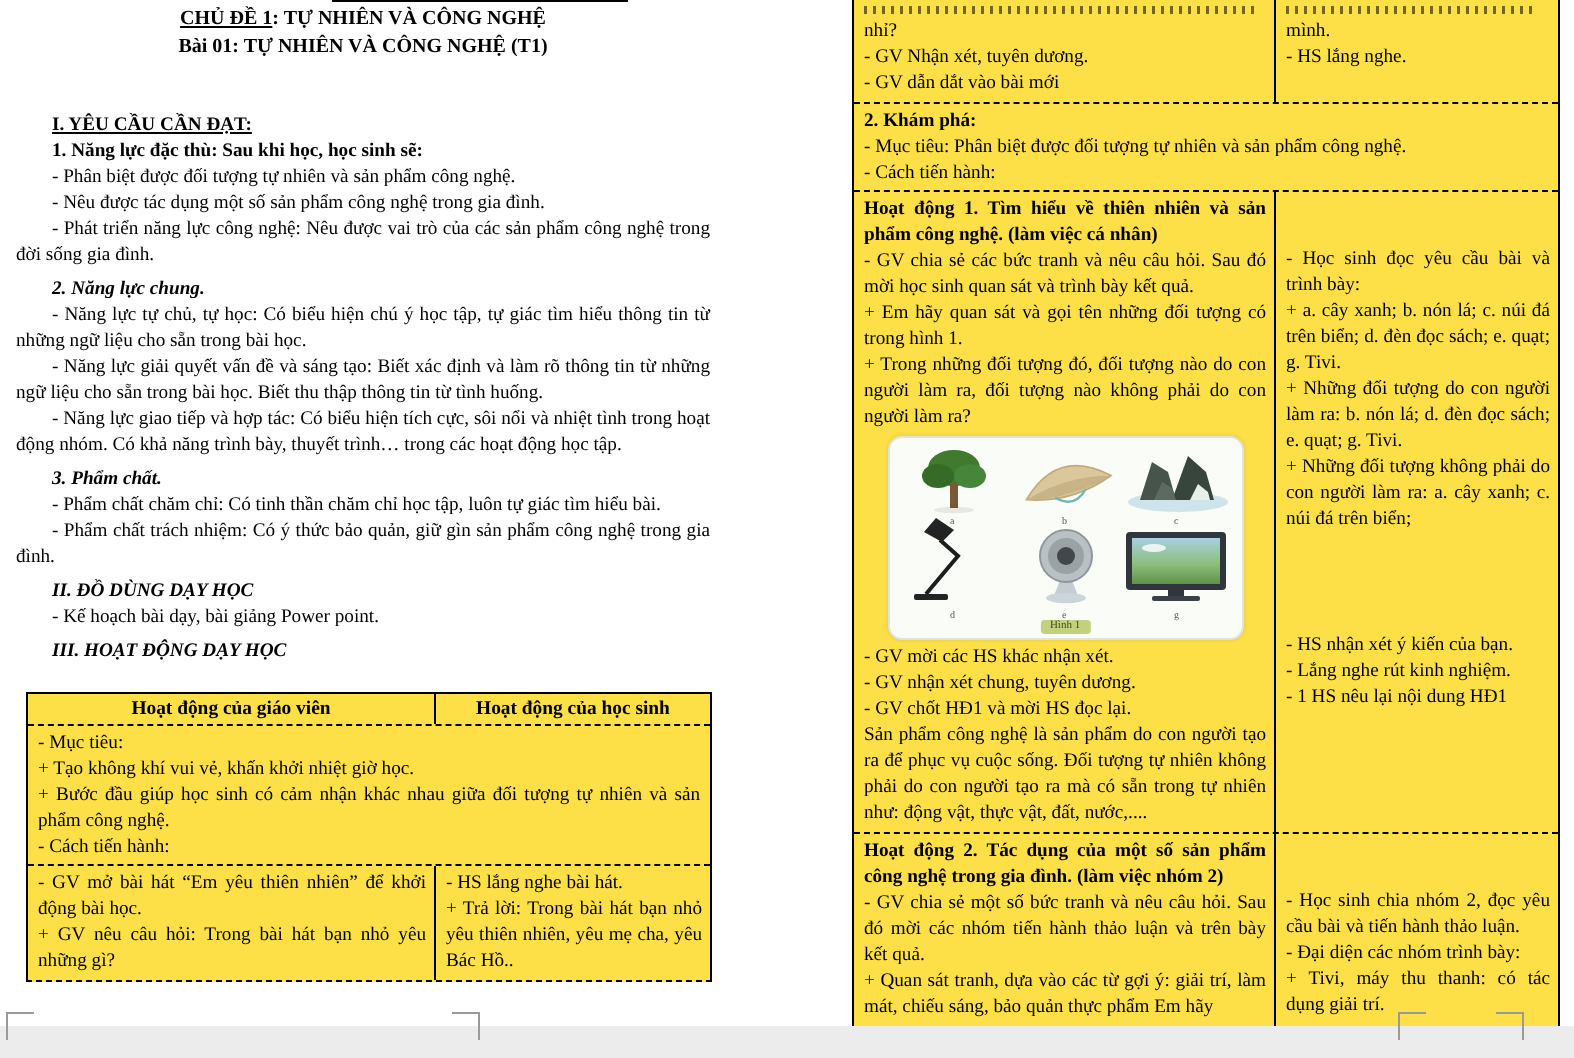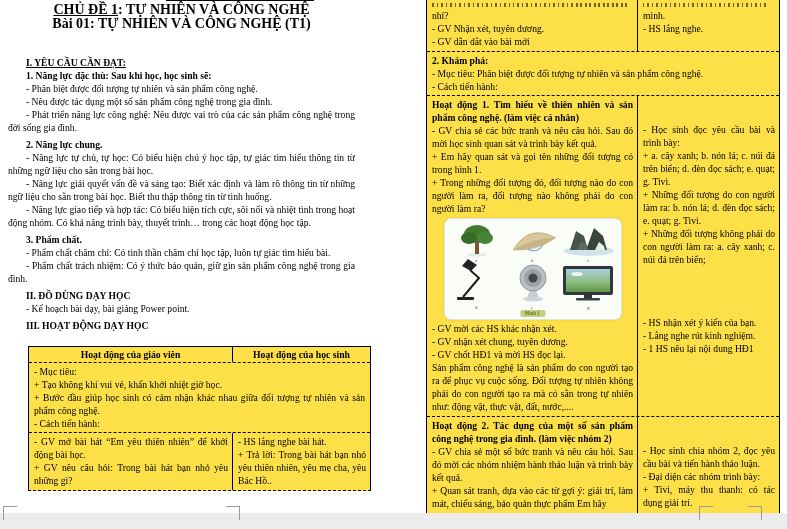--- a/index.html
+++ b/index.html
@@ -8,31 +8,31 @@
     background:#ffffff;color:#000;
     font-family:"Liberation Serif","DejaVu Serif",serif;
     font-size:9.6px;line-height:13px;
   }
   .page{position:absolute;top:0;height:529px;background:#fff;}
   #pageL{left:0;width:398px;}
   #pageR{left:399px;width:388px;}
 
   
   .lp-body{position:absolute;left:8px;top:0;width:347px;text-align:justify;}
-  .titleblk{text-align:center;font-weight:bold;font-size:14px;line-height:13.5px;margin-top:3px;}
+  .titleblk{text-align:center;font-weight:bold;font-size:10px;line-height:13.5px;margin-top:3px;}
   .u{text-decoration:underline;}
   p{margin:0;}
   .p{text-indent:18px;}
   .sech{font-weight:bold;text-indent:18px;}
   .mt15{margin-top:26px;}
-  .mt5{margin-top:4px;}
+  .mt5{margin-top:4px;font-style:italic;}
 
   
   .tbl{position:absolute;background:#fde047;border:1px solid #000;border-bottom:1px dashed #000;}
-  .tbl-left{left:13px;top:346px;width:341px;margin-left:15px;}
+  .tbl-left{left:13px;top:346px;width:341px;}
   .tbl-right{left:27px;top:0;width:352px;border-top:none;}
   .thead{display:flex;border-bottom:1px dashed #000;}
   .thead .hc{font-weight:bold;text-align:center;padding:1px 0;font-size:9.7px;}
   .tbl-left .c1{width:204px;border-right:1px solid #000;box-sizing:border-box;}
   .tbl-left .c2{width:137px;box-sizing:border-box;}
   .tbl-right .c1{width:211px;border-right:1px solid #000;box-sizing:border-box;}
   .tbl-right .c2{width:141px;box-sizing:border-box;}
   .spanrow{padding:2px 5px;border-bottom:1px dashed #000;text-align:justify;}
   .colsrow{display:flex;border-bottom:1px dashed #000;}
   .colsrow:last-child{border-bottom:none;}
@@ -228,21 +228,21 @@
         <div class="spacer50"></div>
         <p>- HS nhận xét ý kiến của bạn.</p>
         <p>- Lắng nghe rút kinh nghiệm.</p>
         <p>- 1 HS nêu lại nội dung HĐ1</p>
       </div>
     </div>
 
     <div class="colsrow">
       <div class="cell c1">
         <p class="b">Hoạt động 2. Tác dụng của một số sản phẩm công nghệ trong gia đình. (làm việc nhóm 2)</p>
-        <p>- GV chia sẻ một số bức tranh và nêu câu hỏi. Sau đó mời các nhóm nhiệm hành thảo luận và trình bày kết quả.</p>
+        <p>- GV chia sẻ một số bức tranh và nêu câu hỏi. Sau đó mời các nhóm tiến hành thảo luận và trên bày kết quả.</p>
         <p><span>+ Quan sát tranh, dựa vào các từ gợi ý: </span><span class="it">giải trí, làm mát, chiếu sáng, bảo quản thực phẩm</span><span> Em hãy</span></p>
       </div>
       <div class="cell c2 pad-top">
         <p>- Học sinh chia nhóm 2, đọc yêu cầu bài và tiến hành thảo luận.</p>
         <p>- Đại diện các nhóm trình bày:</p>
         <p>+ Tivi, máy thu thanh: có tác dụng giải trí.</p>
       </div>
     </div>
 
   </div>

